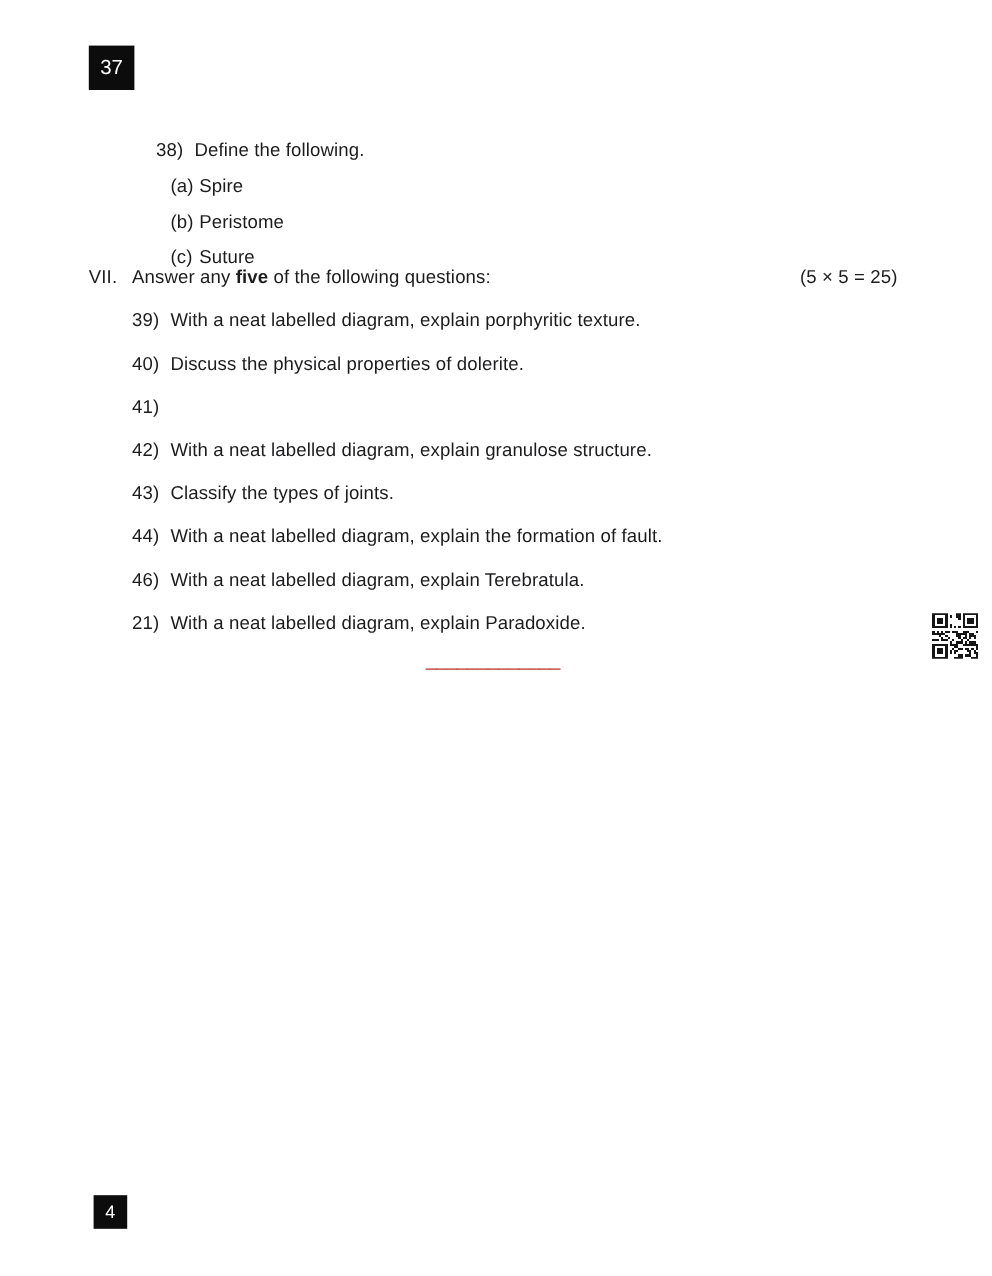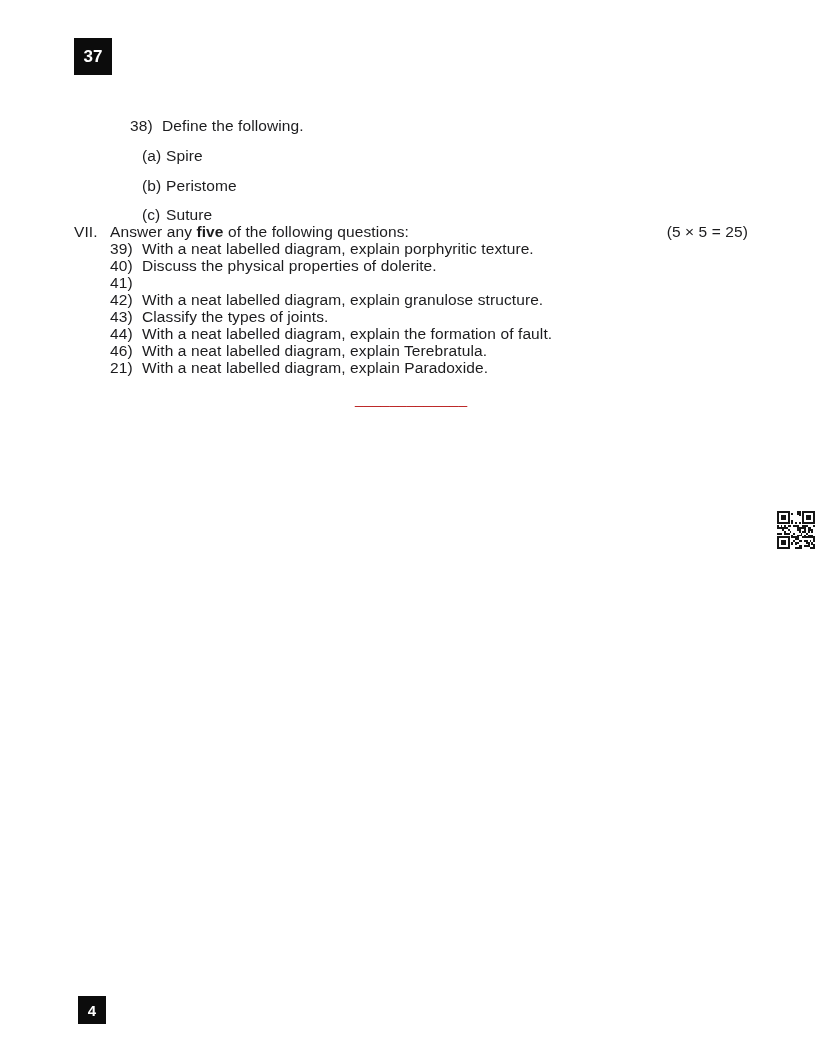--- a/index.html
+++ b/index.html
@@ -12,21 +12,21 @@
     font-size: 15.5px;
     line-height: 17px;
     color: #1c1c1e;
     letter-spacing: 0.1px;
     overflow: hidden;
   }
   .badge {
     position: absolute;
     background: #0c0c0c;
     color: #ffffff;
-    font-weight: 700;
+    font-weight: 400;
     display: flex;
     align-items: center;
     justify-content: center;
   }
   .badge-top  { left: 74px; top: 38px;  width: 38px; height: 37px; font-size: 17px; }
   .badge-bottom { left: 78px; top: 996px; width: 28px; height: 28px; font-size: 15px; }
 
   .content {
     position: absolute;
     left: 74px;
@@ -39,21 +39,21 @@
   .sub-item { margin-left: 68px; margin-top: 13px; display: flex; }
   .sub-item.last { margin-top: 12px; }
   .sub-label { flex: none; width: 24px; }
 
   .section-row { display: flex; }
   .roman { flex: none; width: 36px; }
   .section-text { flex: 1 1 auto; }
   .bold { font-weight: 700; }
   .marks { flex: none; }
 
-  .question-row { margin-left: 36px; display: flex; }
+  .question-row { margin-left: 36px; margin-top: 19px; display: flex; }
 
   .divider {
     margin-top: 14px;
     text-align: center;
     color: #b91c1c;
     letter-spacing: 0;
   }
 
   .qr {
     position: absolute;

